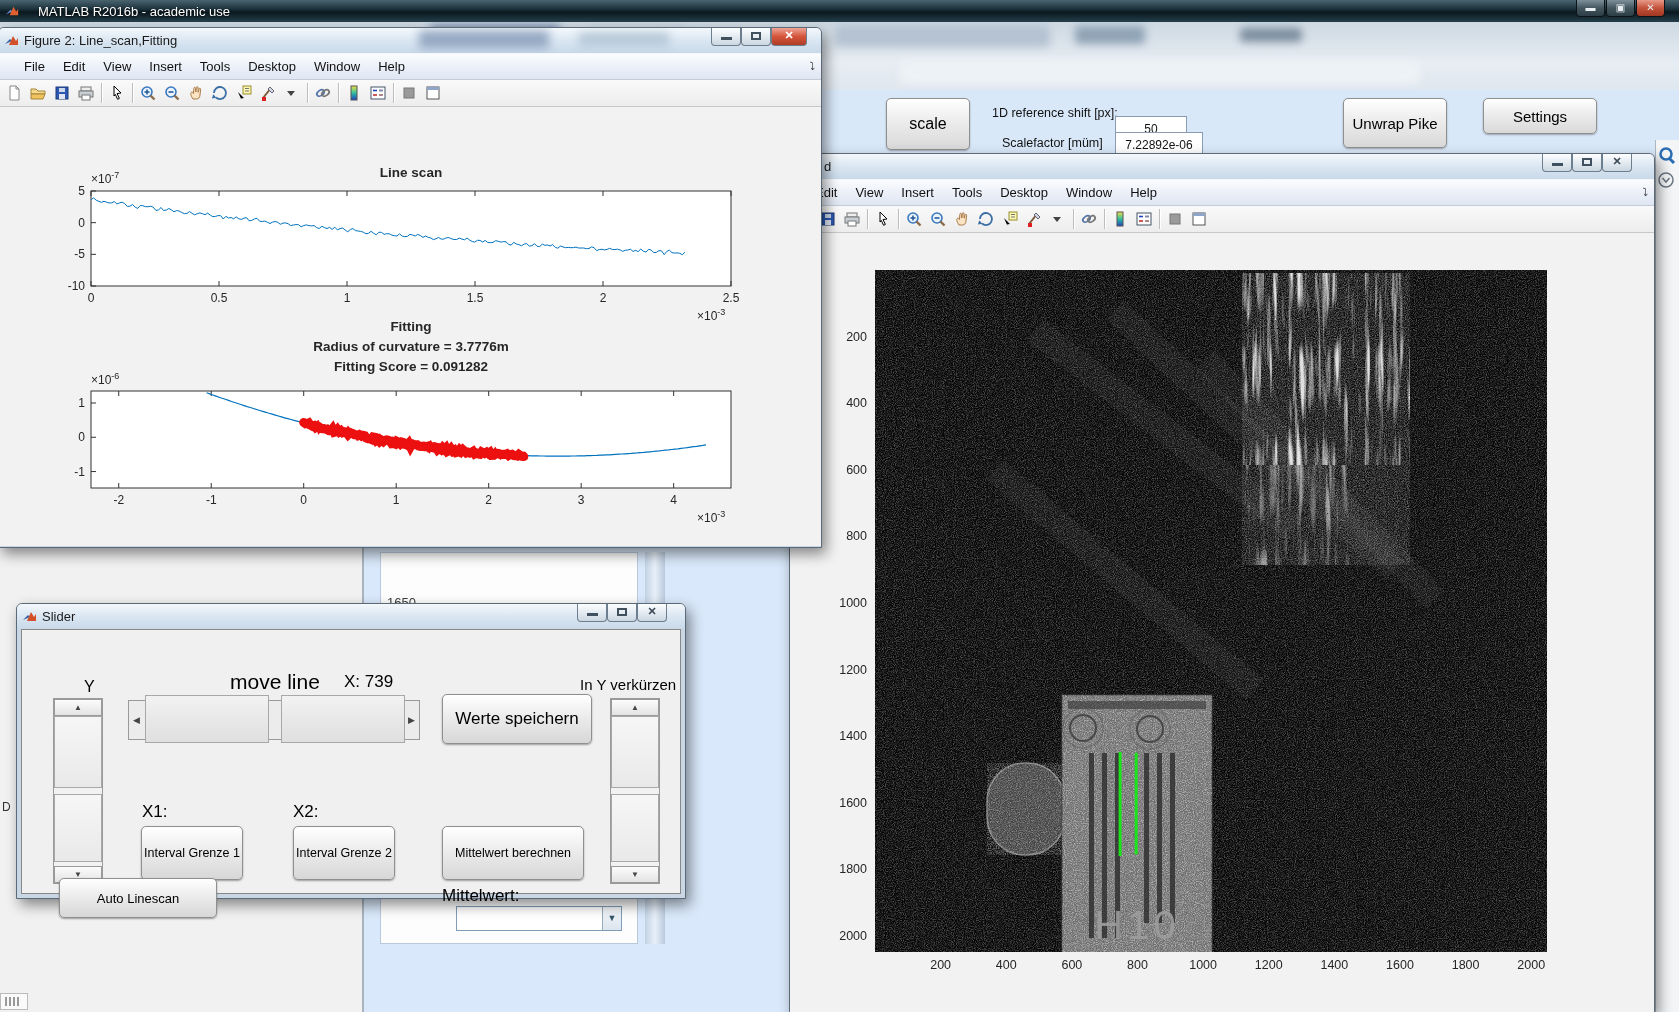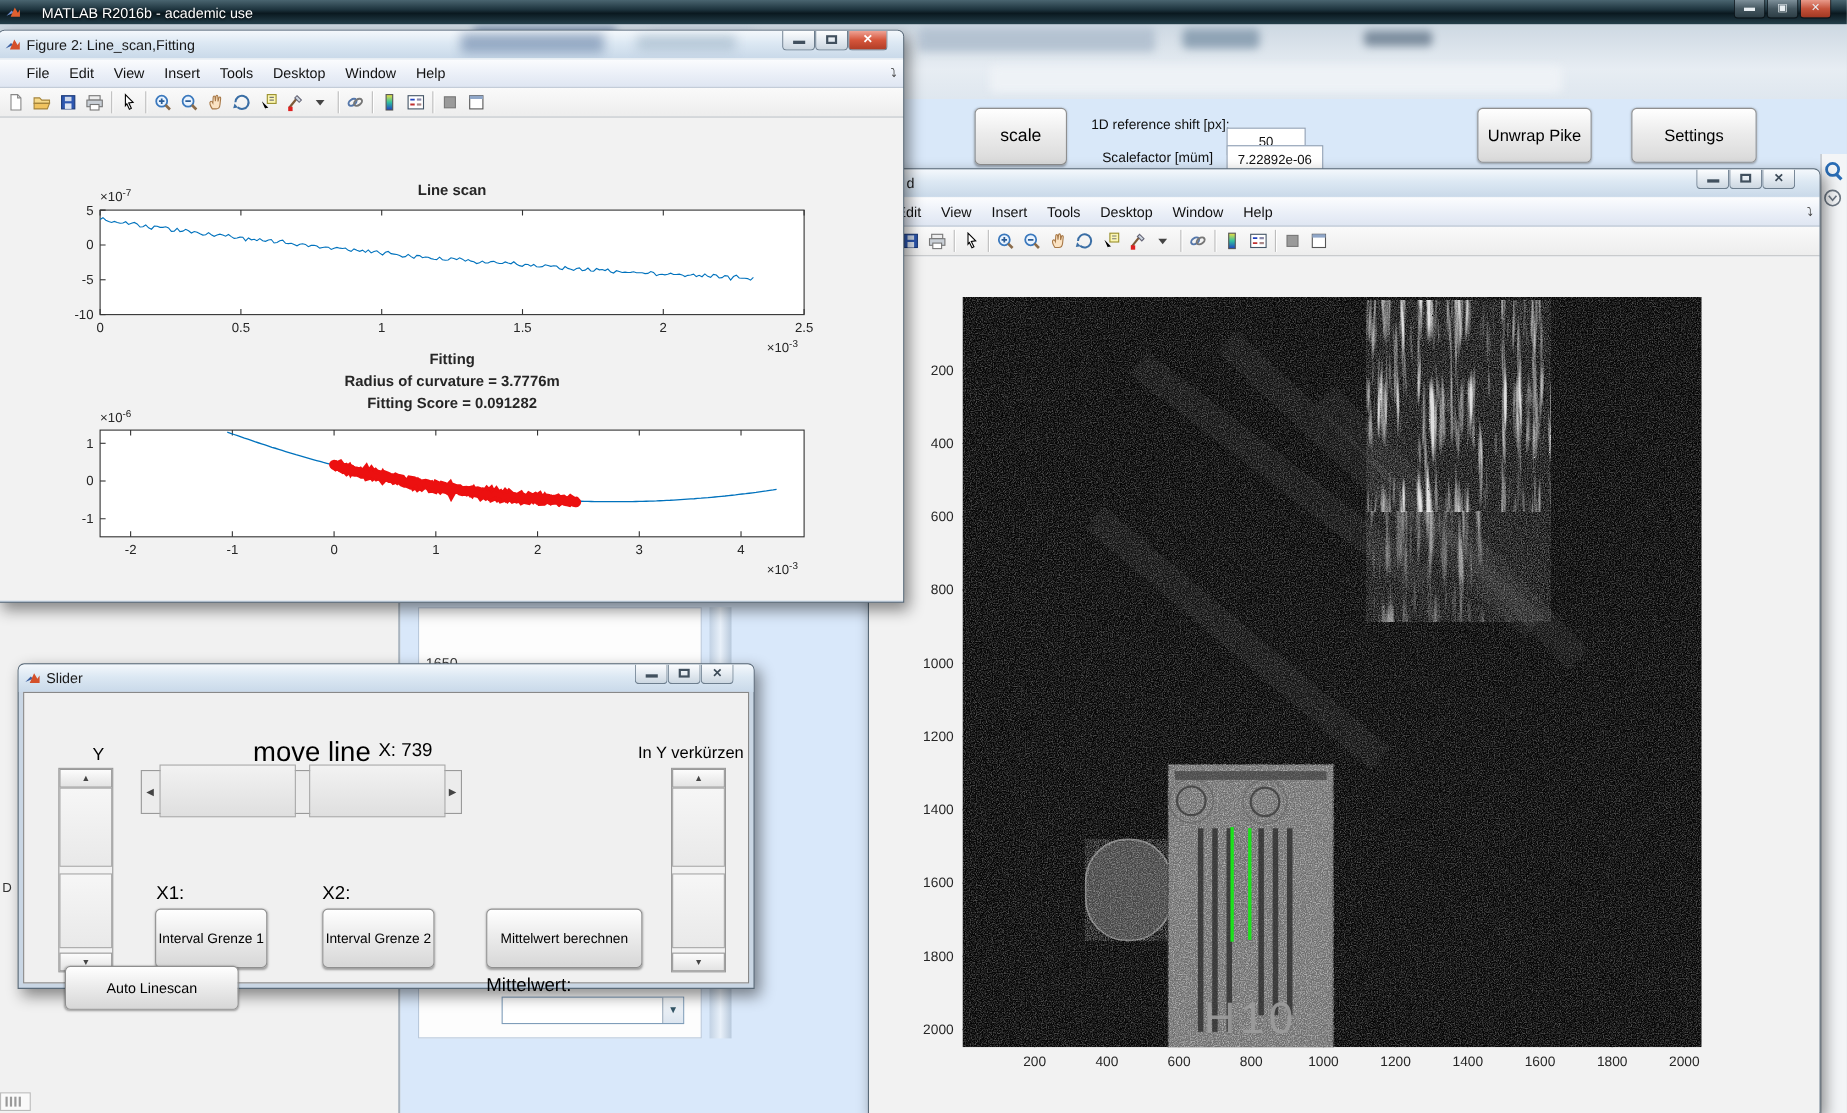--- a/index.html
+++ b/index.html
@@ -129,21 +129,21 @@
     <div class="blob" style="left:900px;top:38px;width:520px;height:24px;background:#eef2f6;"></div>
   </div>
 
   <div class="top-panel">
     <button class="mlbtn" style="left:64px;top:8px;width:84px;height:52px;font-size:16px;">scale</button>
     <span class="panel-label" style="left:170px;top:16px;">1D reference shift [px]:</span>
     <input class="panel-input" style="left: 293px; top: 10px; width: 72px; height: 25px; margin-top: 16px;" value="50">
     <span class="panel-label" style="left:180px;top:46px;">Scalefactor [müm]</span>
     <input class="panel-input" style="left: 293px; top: 42px; width: 88px; height: 25px;" value="7.22892e-06">
     <button class="mlbtn" style="left:521px;top:8px;width:104px;height:50px;font-size:15px;">Unwrap Pike</button>
-    <button class="mlbtn" style="left:661px;top:8px;width:114px;height:50px;font-size:15px;">Settings</button>
+    <button class="mlbtn" style="left:661px;top:8px;width:114px;height:36px;font-size:15px;">Settings</button>
   </div>
 
   <div class="right-strip">
     <svg width="22" height="80">
       <g>
         <circle cx="10" cy="14" r="5.5" fill="none" stroke="#2a6db5" stroke-width="2.5"></circle>
         <line x1="13.5" y1="18.5" x2="18" y2="23" stroke="#2a6db5" stroke-width="3"></line>
       </g>
       <g>
         <circle cx="10" cy="40" r="7" fill="none" stroke="#6b7682" stroke-width="1.5"></circle>
@@ -639,21 +639,21 @@
         <div class="ctlbtn">
             <div class="g-max"></div>
           </div>
         <div class="ctlbtn">
             <div class="g-x2">✕</div>
           </div>
       </div>
     </div>
     <div class="gui-body">
       <span class="slabel" style="left:62px;top:48px;font-size:16px;">Y</span>
-      <span class="slabel" style="left:208px;top:40px;font-size:25px;">move line</span>
+      <span class="slabel" style="left:208px;top:40px;font-size:21px;">move line</span>
       <span class="slabel" style="left:322px;top:42px;font-size:17px;">X: 739</span>
       <span class="slabel" style="left:558px;top:46px;font-size:15px;">In Y verkürzen</span>
 
       <div class="vscroll" style="left:31px;top:68px;height:186px;">
         <div class="vs-arrow" style="top:0;">▲</div>
         <div class="vs-seg" style="top:17px;height:72px;"></div>
         <div class="vs-seg" style="top:95px;height:68px;"></div>
         <div class="vs-arrow" style="bottom:0;">▼</div>
       </div>
 
@@ -664,20 +664,21 @@
         <div class="vs-arrow" style="bottom:0;">▼</div>
       </div>
 
       <div class="hslider" style="left:106px;top:70px;width:292px;height:40px;">
         <div class="hs-arrow" style="left:0;">◀</div>
         <div class="hs-seg" style="left:16px;width:124px;top:-6px;height:48px;"></div>
         <div class="hs-seg" style="left:152px;width:124px;top:-6px;height:48px;"></div>
         <div class="hs-arrow" style="right:0;">▶</div>
       </div>
 
+      <button class="guibtn" style="left:420px;top:64px;width:150px;height:50px;font-size:17px;">Werte speichern</button>
 
       <span class="slabel" style="left:120px;top:172px;font-size:17px;">X1:</span>
       <span class="slabel" style="left:271px;top:172px;font-size:17px;">X2:</span>
 
       <button class="guibtn" style="left:119px;top:196px;width:102px;height:54px;font-size:12.5px;">Interval Grenze 1</button>
       <button class="guibtn" style="left:271px;top:196px;width:102px;height:54px;font-size:12.5px;">Interval Grenze 2</button>
       <button class="guibtn" style="left:420px;top:196px;width:142px;height:54px;font-size:12.5px;">Mittelwert berechnen</button>
 
       <span class="slabel" style="left:420px;top:256px;font-size:17px;">Mittelwert:</span>
 

